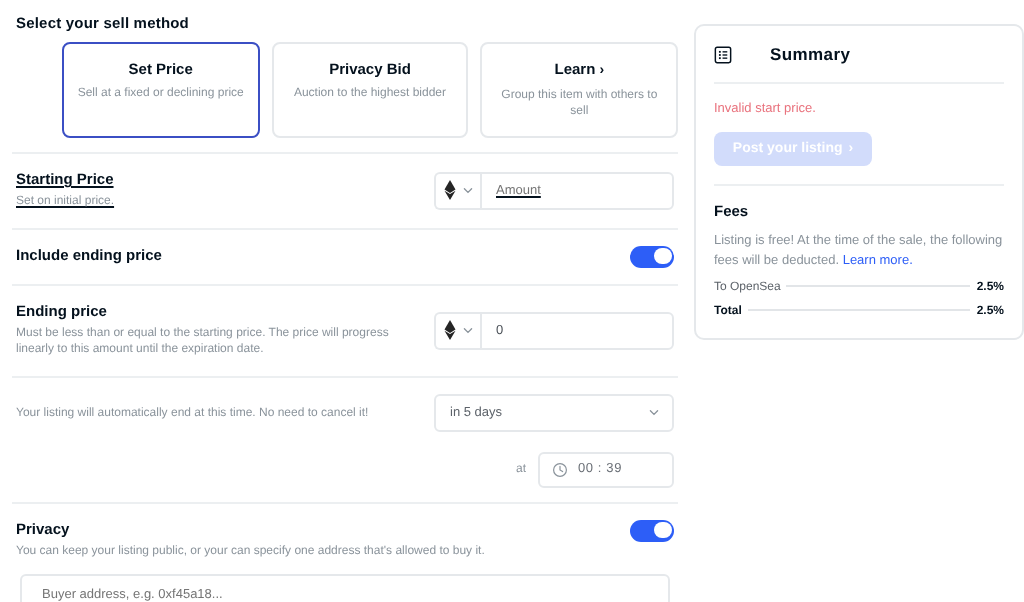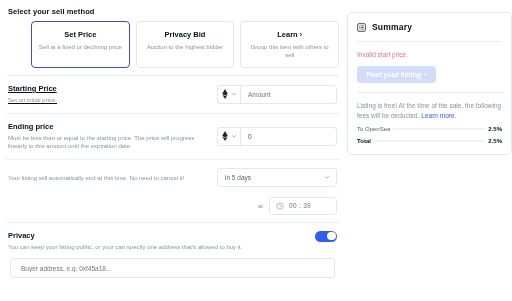--- a/index.html
+++ b/index.html
@@ -71,21 +71,21 @@
 
   .privacy-row { border-top: 1px solid #eceff1; padding: 8px 2px 2px 2px; }
   .privacy-head { display: flex; align-items: flex-start; justify-content: space-between; }
   .buyer-input {
     margin: 7px 2px 0 2px; width: 325px; height: 20px; border: 1px solid #e5e8eb;
     border-radius: 3px; background: #fff; font-size: 6.5px; color: #b3b8bd;
     padding: 0 0 0 10px; font-family: "Liberation Sans", sans-serif; outline: none;
   }
 
   .summary-card { border: 1px solid #e5e8eb; border-radius: 5px; background: #fff; padding: 9px 9px 10px; }
-  .summary-head { display: flex; align-items: center; gap: 6px; text-align: center; }
+  .summary-head { display: flex; align-items: center; gap: 19px; text-align: center; }
   .summary-title { font-size: 8.5px; font-weight: bold; letter-spacing: .2px; }
   .sum-rule { border-top: 1px solid #eceff1; margin: 9px 0 8px; }
   .error-text { font-size: 6.5px; color: #e9727d; line-height: 9px; }
   .post-btn {
     margin-top: 7px; width: 79px; height: 17px; border: none; border-radius: 4px;
     background: #d2dcfb; color: #ffffff; font-size: 7px; font-weight: bold;
     font-family: "Liberation Sans", sans-serif; display: flex; align-items: center;
     justify-content: center; gap: 3px; cursor: default;
   }
   .fees-title { font-size: 7.5px; font-weight: bold; }
@@ -136,20 +136,28 @@
             <path d="M6 14.1 L11.5 10.8 L6 20 L0.5 10.8 Z" fill="#252525"></path>
           </svg>
           <svg class="chev" viewBox="0 0 10 10">
             <path d="M2 4 L5 7 L8 4" stroke="#8a939b" stroke-width="1.1" fill="none" stroke-linecap="round"></path>
           </svg>
         </div>
         <input class="amount-input" type="text" value="" placeholder="Amount" style="">
       </div>
     </div>
 
+    <div class="row">
+      <div class="row-label">
+        <div class="row-title">Include ending price</div>
+      </div>
+      <div class="toggle">
+        <div class="knob"></div>
+      </div>
+    </div>
 
     <div class="row">
       <div class="row-label">
         <div class="row-title">Ending price</div>
         <div class="row-desc">Must be less than or equal to the starting price. The price will progress linearly to this amount until the expiration date.</div>
       </div>
       <div class="price-field">
         <div class="cur-select">
           <svg class="eth-icon" width="6" height="10" viewBox="0 0 12 20">
             <path d="M6 0 L11.5 9.6 L6 12.9 L0.5 9.6 Z" fill="#252525"></path>
@@ -216,20 +224,21 @@
         </svg>
         <span class="summary-title">Summary</span>
       </div>
       <div class="sum-rule"></div>
       <div class="error-text">Invalid start price.</div>
       <button class="post-btn">
         <span>Post your listing</span>
         <span>›</span>
       </button>
       <div class="sum-rule"></div>
+      <div class="fees-title">Fees</div>
       <div class="fees-desc">
         <span>Listing is free! At the time of the sale, the following fees will be deducted. </span><span class="fees-link">Learn more.</span>
       </div>
       <div class="fee-row">
         <span class="fee-name">To OpenSea</span>
         <span class="fee-dots"></span>
         <span class="fee-val">2.5%</span>
       </div>
       <div class="fee-row">
         <span class="fee-name total">Total</span>

